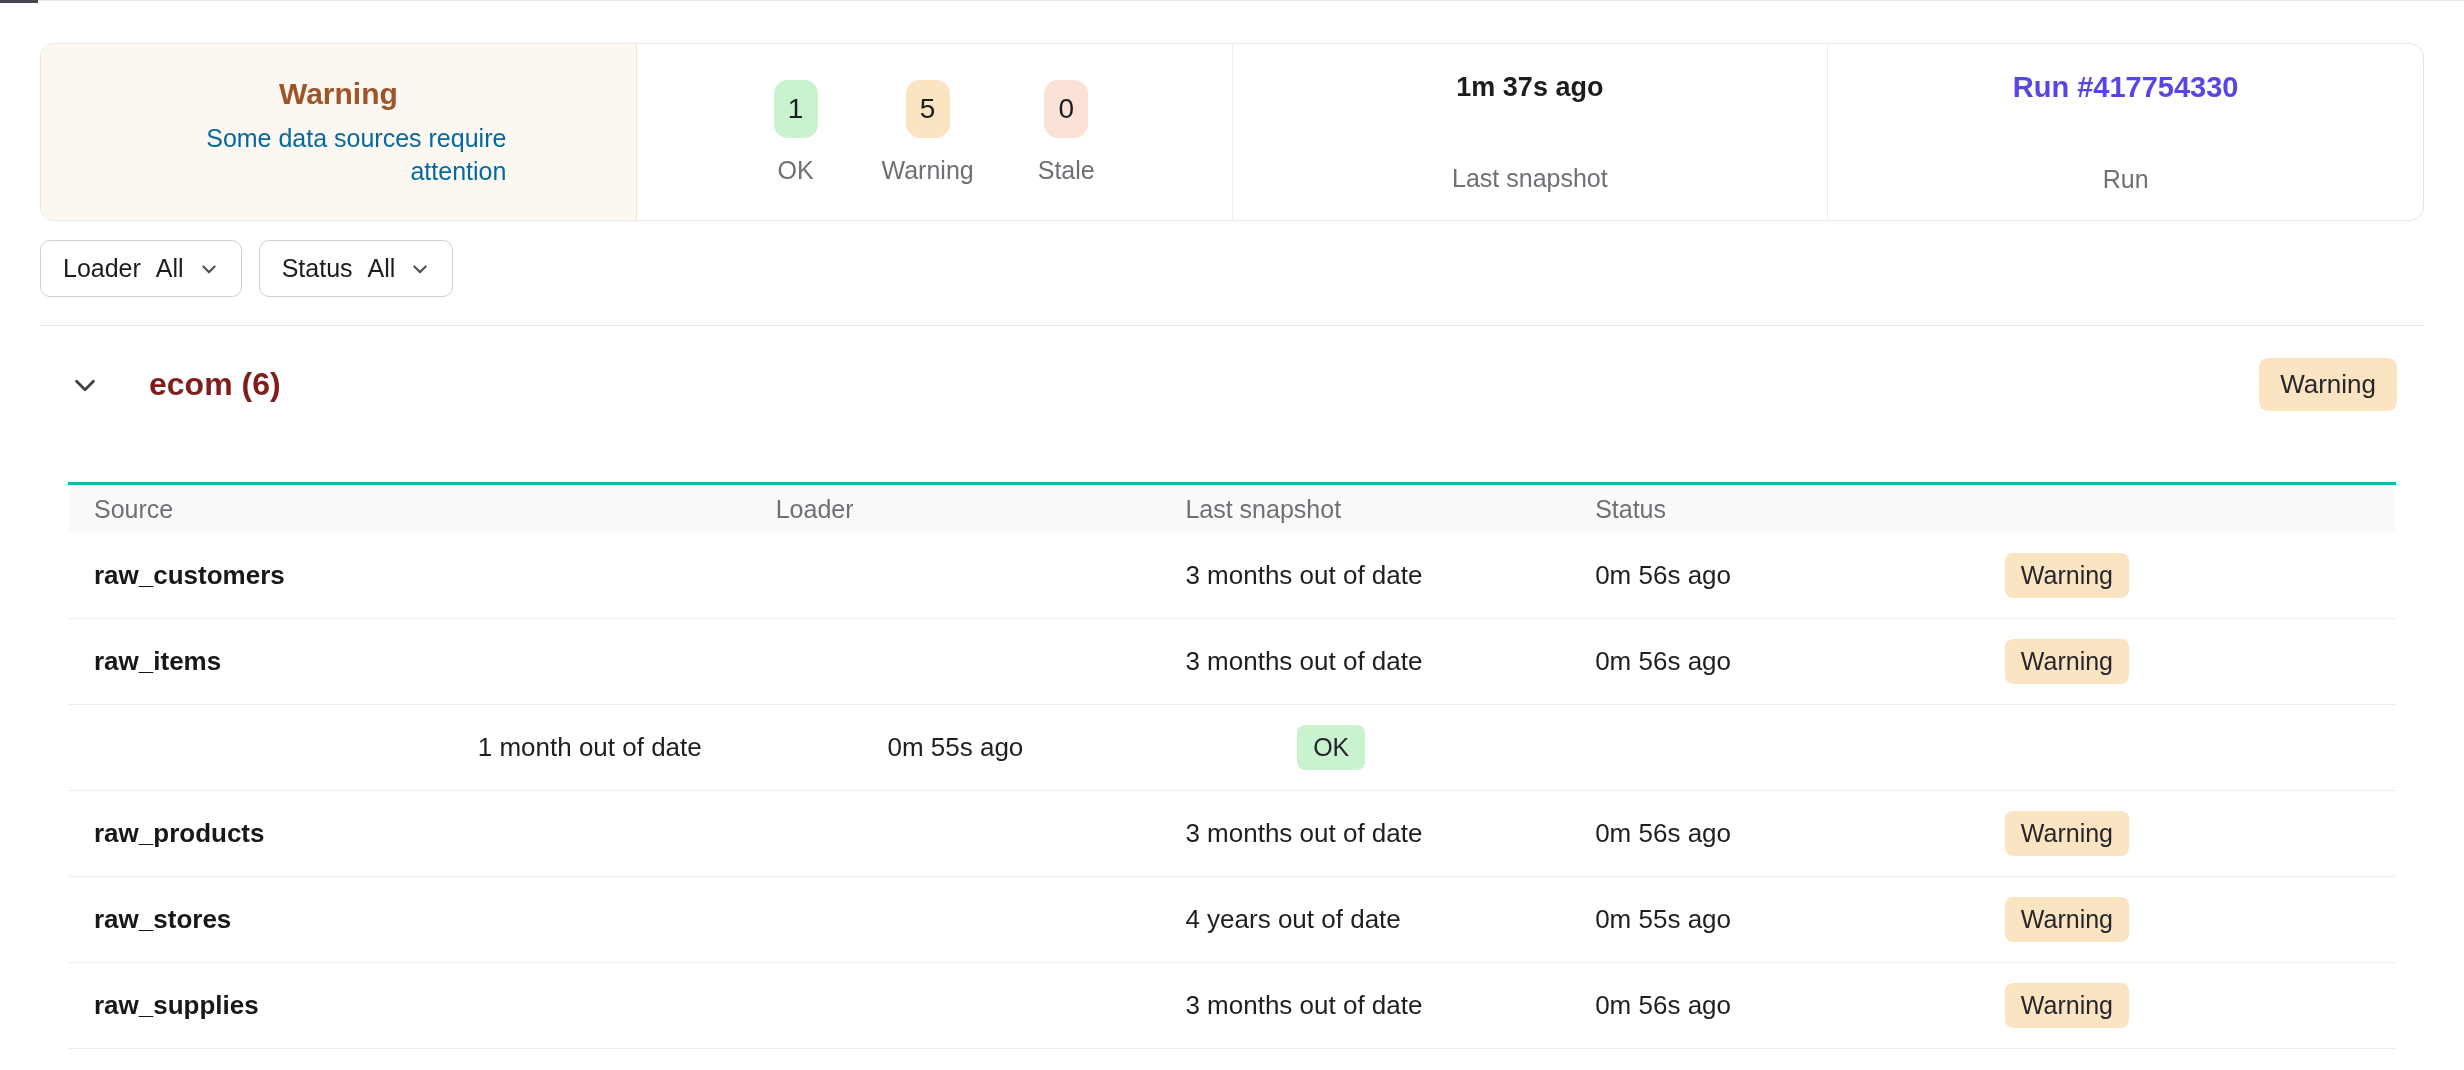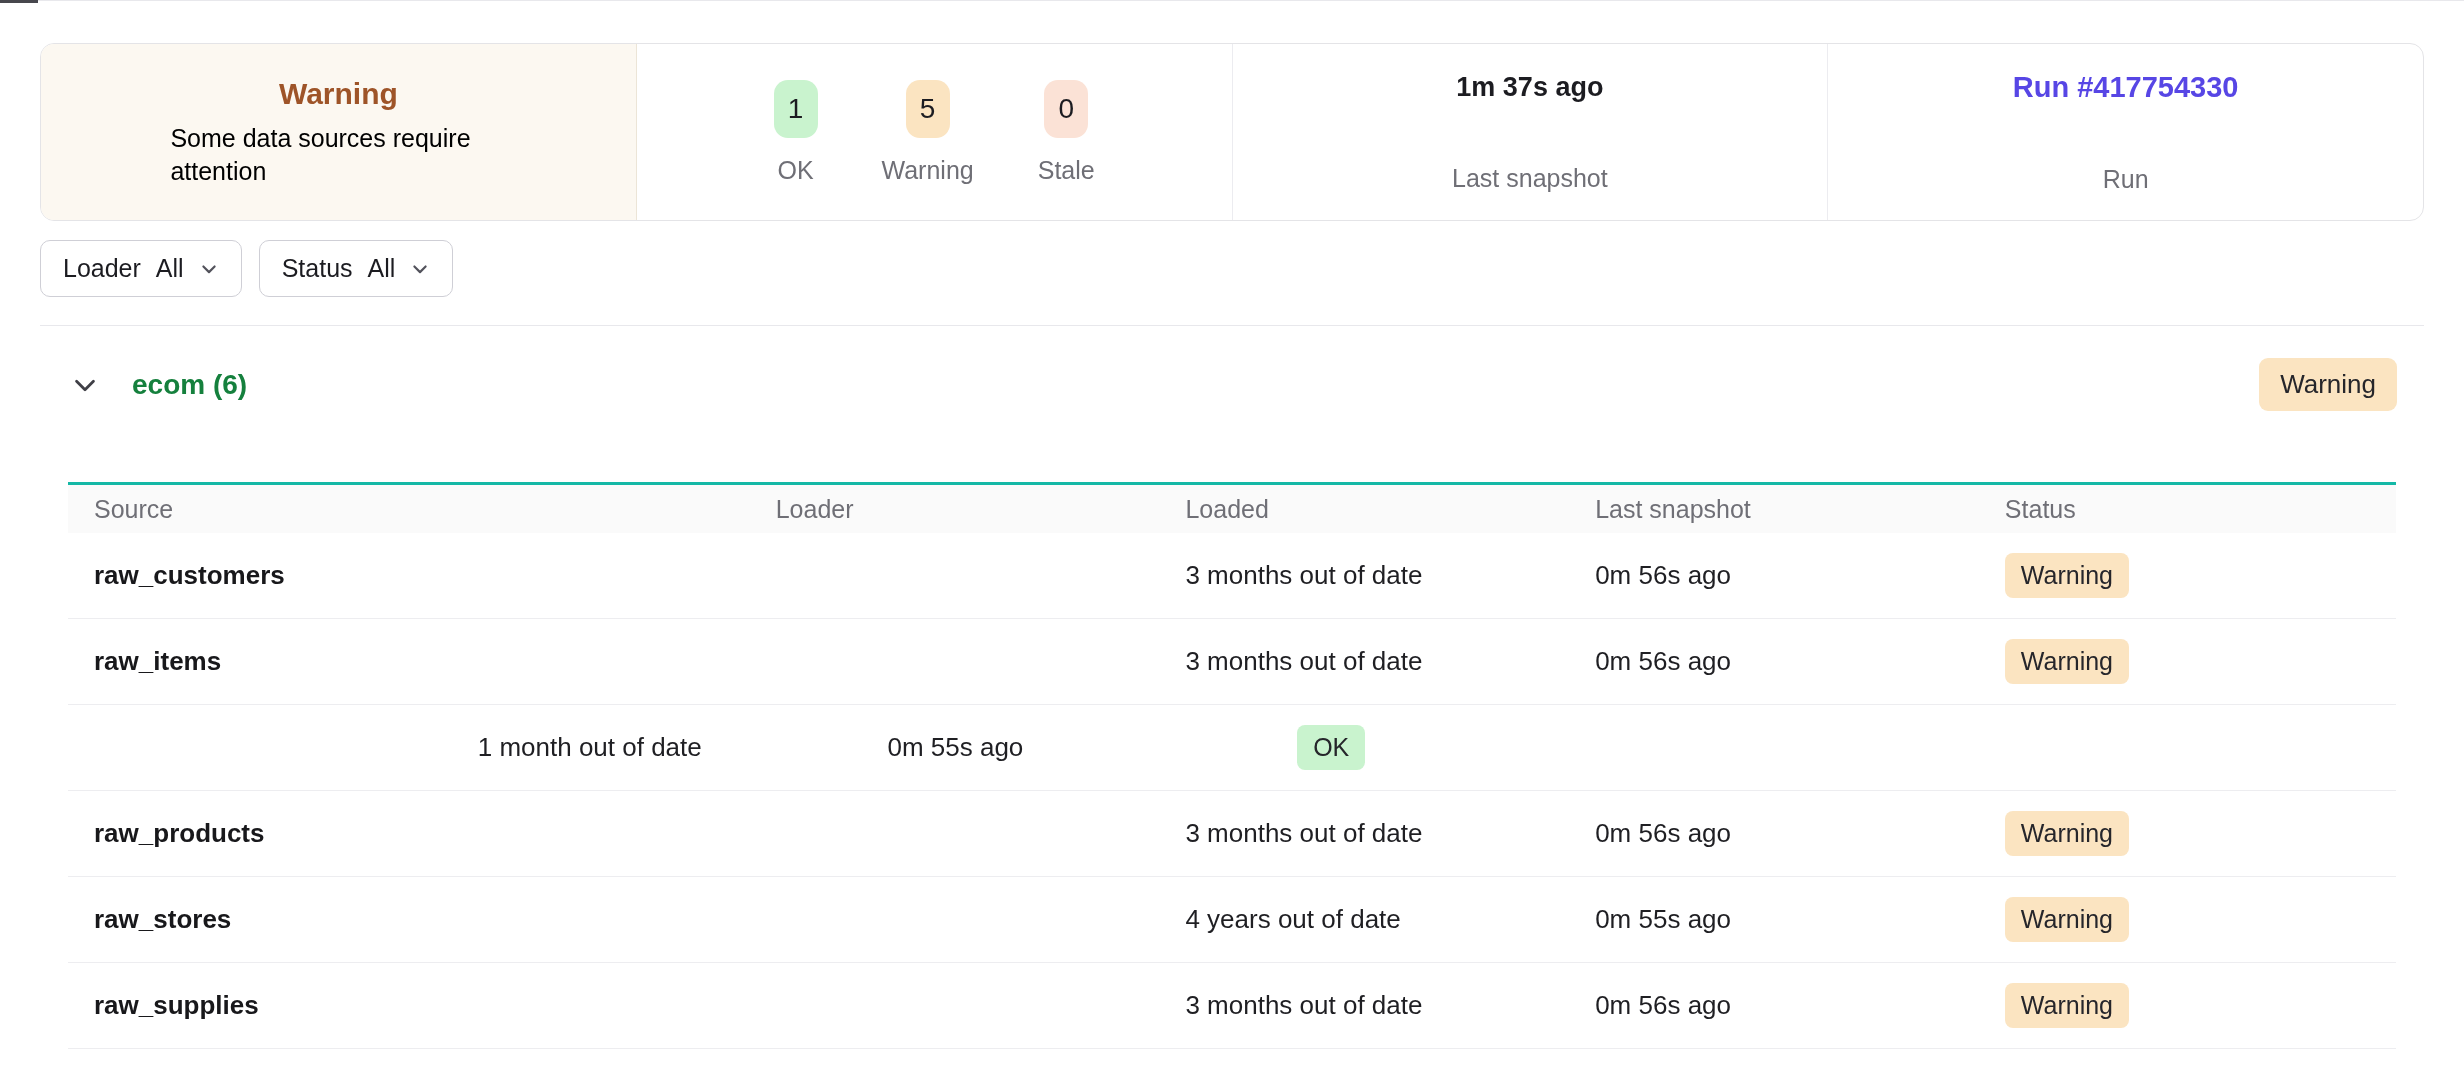--- a/index.html
+++ b/index.html
@@ -19,21 +19,21 @@
     display:flex; margin:43px 40px 0; height:178px;
     border:1px solid #e4e4e7; border-radius:14px; background:#fff;
   }
   .sum-section { flex:1; display:flex; flex-direction:column; align-items:center; justify-content:center; }
   .sum-section.bordered { border-left:1px solid #ececf0; }
   .sum-status {
     background:#fcf8f1; border-right:1px solid #ece5d7;
     border-radius:13px 0 0 13px;
   }
   .sum-status .title { font-size:30px; font-weight:700; color:#9e5428; margin-bottom:11px; }
-  .sum-status .subtitle { font-size:25px; color:#000000; text-align:left; max-width:336px; line-height:1.3; }
+  .sum-status .subtitle { font-size:25px; color:#0369a1; text-align:right; max-width:336px; line-height:1.3; }
   .sum-counts { flex-direction:row; gap:64px; }
   .count-item { display:flex; flex-direction:column; align-items:center; gap:18px; }
   .count-badge {
     min-width:44px; padding:0 10px; height:58px; border-radius:14px;
     font-size:28px; display:flex; align-items:center; justify-content:center; color:#1c1c21;
   }
   .bg-ok { background:#c9f3ce; }
   .bg-warning { background:#fbe4c1; }
   .bg-stale { background:#fbe2d6; }
   .count-label, .sum-label { font-size:25px; color:#6f6f76; }
@@ -52,21 +52,21 @@
   }
   .chev { display:inline-flex; color:#52525b; }
   .chev svg { width:20px; height:20px; }
 
   .rule { margin:28px 40px 0; border:none; border-top:1px solid #e8e8ec; }
 
   
   .group-header { display:flex; align-items:center; margin:0 40px; padding:32px 0 26px; }
   .group-chevron { margin-left:30px; display:inline-flex; color:#3f3f46; cursor:pointer; }
   .group-chevron svg { width:30px; height:30px; }
-  .group-title { margin-left:32px; font-size:28px; font-weight:700; color:#15803d; }
+  .group-title { margin-left:49px; font-size:32px; font-weight:700; color:#7f1d1d; }
   .group-badge {
     margin-left:auto; margin-right:27px;
     background:#fbe4c1; color:#26262b;
     font-size:26px; font-weight:500;
     padding:11px 21px; border-radius:9px;
   }
 
   
   .table { margin:45px 68px 0; }
   .thead {
@@ -160,21 +160,20 @@
   </span>
   <span class="group-title">ecom (6)</span>
   <span class="group-badge">Warning</span>
 </div>
 
 <div class="table">
 
   <div class="thead">
     <div class="col-source">Source</div>
     <div class="col-loader">Loader</div>
-    <div class="col-loaded">Loaded</div>
     <div class="col-snapshot">Last snapshot</div>
     <div class="col-status">Status</div>
   </div>
 
   <div class="trow">
     <div class="col-source cell-source">raw_customers</div>
     <div class="col-loader"></div>
     <div class="col-loaded">3 months out of date</div>
     <div class="col-snapshot">0m 56s ago</div>
     <div class="col-status"><span class="badge bg-warning">Warning</span></div>

